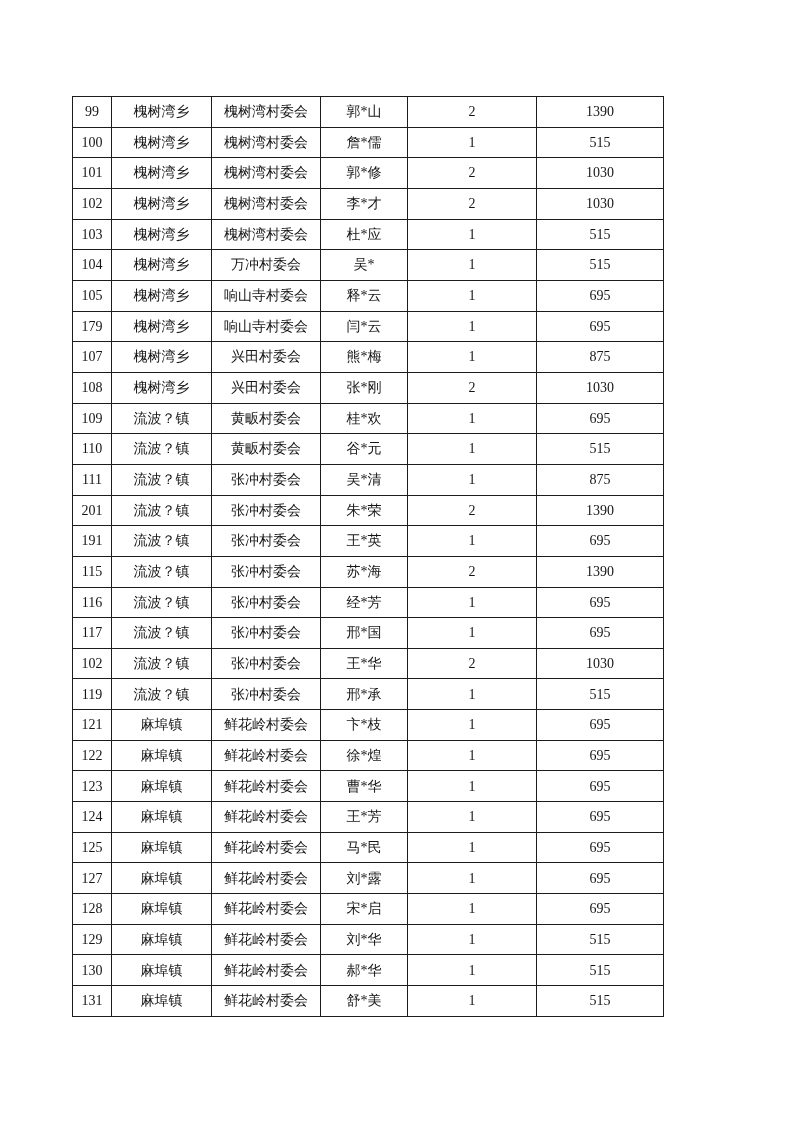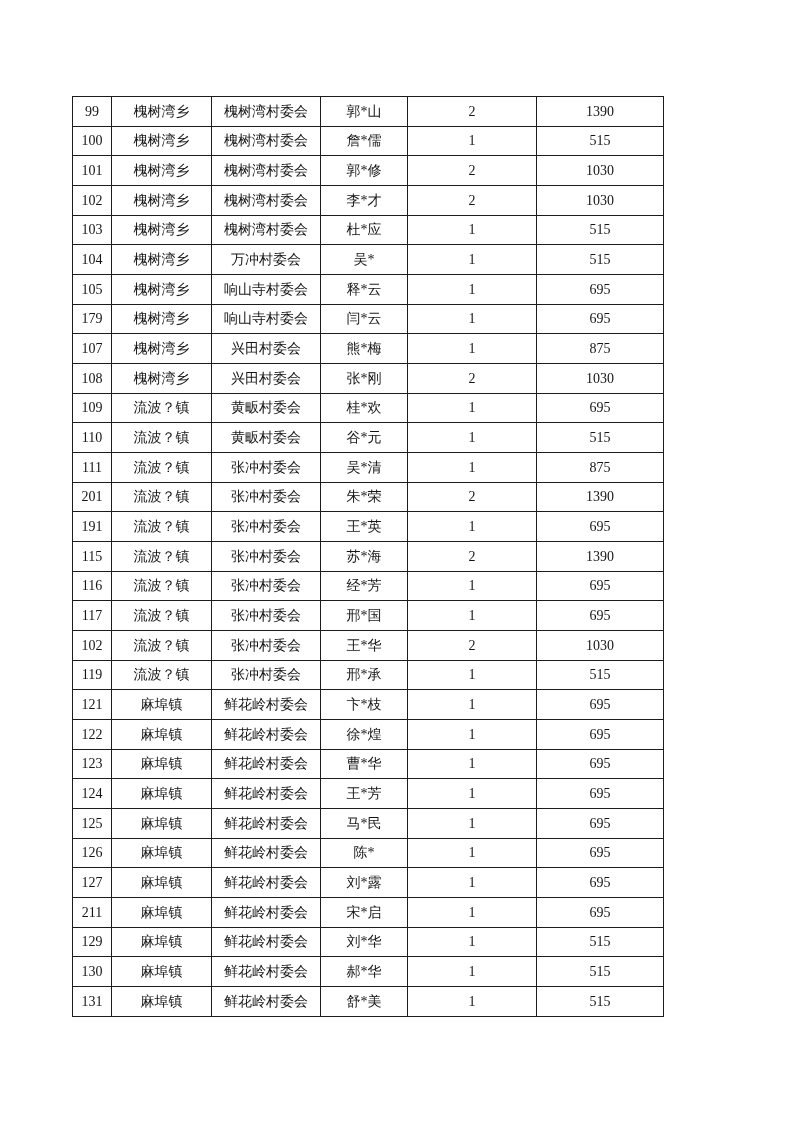--- a/index.html
+++ b/index.html
@@ -250,37 +250,29 @@
         </tr>
         <tr>
           <td>125</td>
           <td>麻埠镇</td>
           <td>鲜花岭村委会</td>
           <td>马*民</td>
           <td>1</td>
           <td>695</td>
         </tr>
         <tr>
-          <td>126</td>
-          <td>麻埠镇</td>
-          <td>鲜花岭村委会</td>
-          <td>陈*</td>
-          <td>1</td>
-          <td>695</td>
-        </tr>
-        <tr>
           <td>127</td>
           <td>麻埠镇</td>
           <td>鲜花岭村委会</td>
           <td>刘*露</td>
           <td>1</td>
           <td>695</td>
         </tr>
         <tr>
-          <td>211</td>
+          <td>128</td>
           <td>麻埠镇</td>
           <td>鲜花岭村委会</td>
           <td>宋*启</td>
           <td>1</td>
           <td>695</td>
         </tr>
         <tr>
           <td>129</td>
           <td>麻埠镇</td>
           <td>鲜花岭村委会</td>

